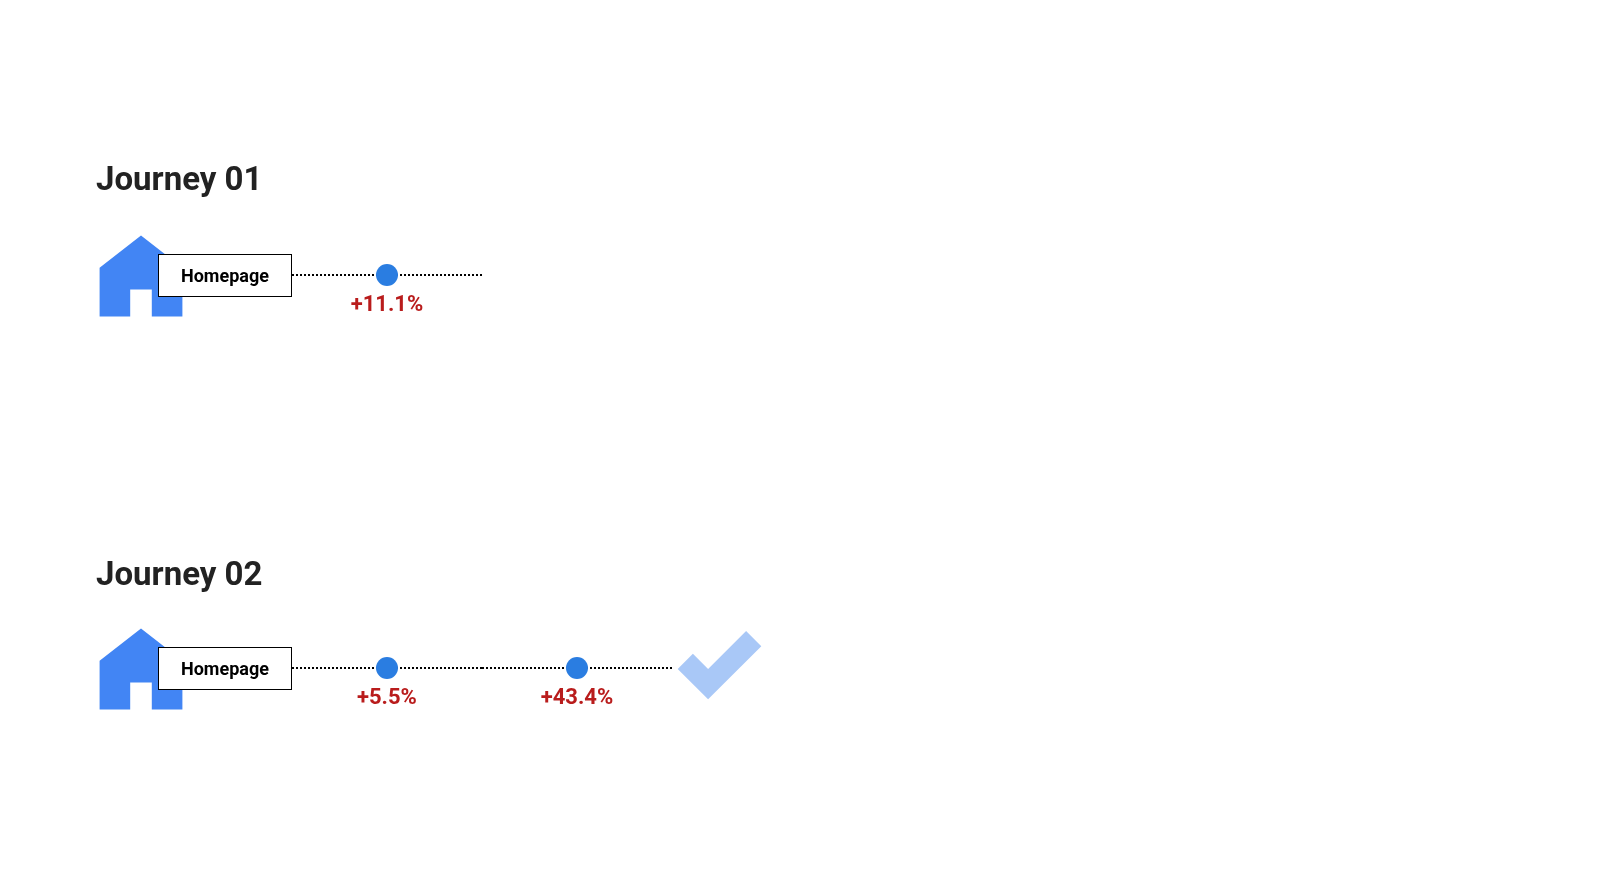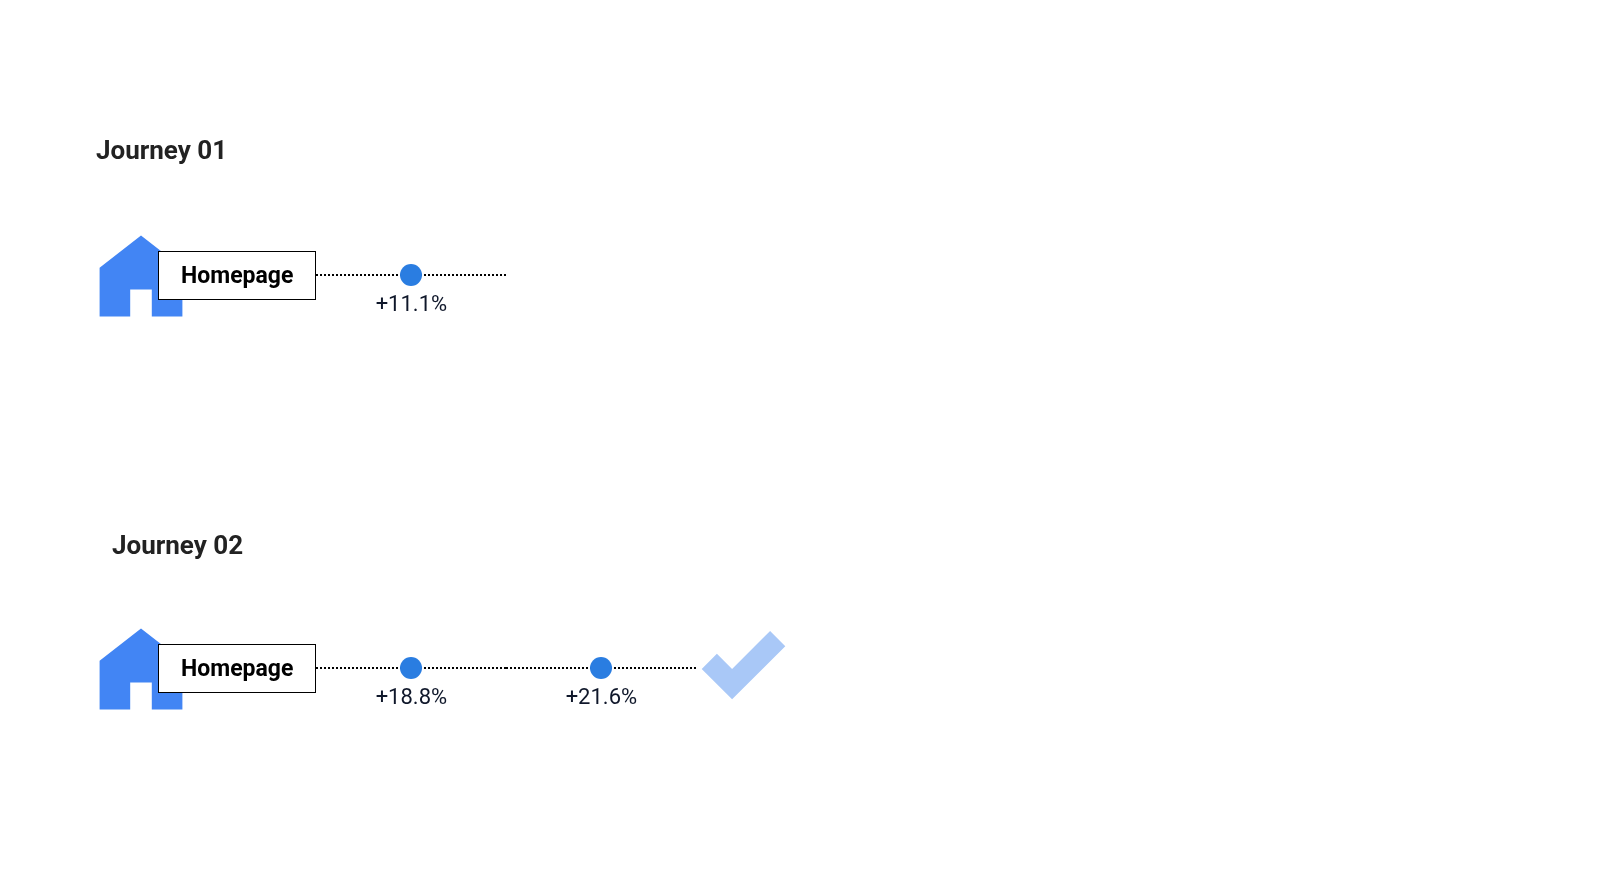--- a/index.html
+++ b/index.html
@@ -8,44 +8,45 @@
     padding: 0;
     width: 1601px;
     height: 874px;
     background: #ffffff;
     font-family: -apple-system, BlinkMacSystemFont, "Segoe UI", Roboto, Arial, sans-serif;
     color: #000;
     position: relative;
   }
   .journey-title {
     position: absolute;
-    font-size: 26px;
+    font-size: 33px;
     font-weight: 700;
     color: #222;
+    margin-top: 24px;
   }
   .row {
     position: absolute;
     display: flex;
     align-items: center;
     height: 100px;
   }
   
   .house {
     position: relative;
     width: 90px;
     height: 90px;
     flex: 0 0 auto;
   }
   .house svg { width: 100%; height: 100%; display:block; }
   
   .label-box {
     border: 1.5px solid #000;
     background: #fff;
     padding: 10px 22px;
-    font-size: 23px;
+    font-size: 18px;
     font-weight: 700;
     white-space: nowrap;
     position: relative;
     z-index: 3;
   }
   
   .node {
     display: flex;
     align-items: center;
     position: relative;
@@ -83,22 +84,22 @@
     background: #2a7de1;
     position: relative;
     z-index: 1;
   }
   .connector .metric {
     position: absolute;
     top: 66px;
     left: 50%;
     transform: translateX(-50%);
     font-size: 22px;
-    font-weight: 400;
-    color: #0f172a;
+    font-weight: 700;
+    color: #b91c1c;
     white-space: nowrap;
   }
   
   .list-icon {
     width: 90px;
     height: 90px;
   }
   .list-icon svg { width:100%; height:100%; display:block; }
   
   .check-icon {
@@ -124,44 +125,44 @@
   </div>
 
   <div class="connector" style="width:190px;">
     <div class="line"></div>
     <div class="dot"></div>
     <div class="metric">+11.1%</div>
   </div>
 
 </div>
 
-<div class="journey-title" style="left:112px; top:530px;">Journey 02</div>
+<div class="journey-title" style="left:96px; top:530px;">Journey 02</div>
 
 <div class="row" style="left:96px; top:618px;">
 
   <div class="node">
     <div class="icon-wrap house">
       <svg viewBox="0 0 100 100">
         <polygon points="50,6 96,42 96,96 62,96 62,66 38,66 38,96 4,96 4,42" fill="#4285f4"></polygon>
       </svg>
     </div>
     <div class="label-box">Homepage</div>
   </div>
 
   <div class="connector" style="width:190px;">
     <div class="line"></div>
     <div class="dot"></div>
-    <div class="metric">+18.8%</div>
+    <div class="metric">+5.5%</div>
   </div>
 
 
   <div class="connector" style="width:190px;">
     <div class="line"></div>
     <div class="dot"></div>
-    <div class="metric">+21.6%</div>
+    <div class="metric">+43.4%</div>
   </div>
 
   <div class="node">
     <div class="icon-wrap check-icon">
       <svg viewBox="0 0 100 90">
         <polygon points="38,78 6,46 22,30 38,46 78,6 94,22" fill="#a9c8f7"></polygon>
       </svg>
     </div>
   </div>
 </div>

